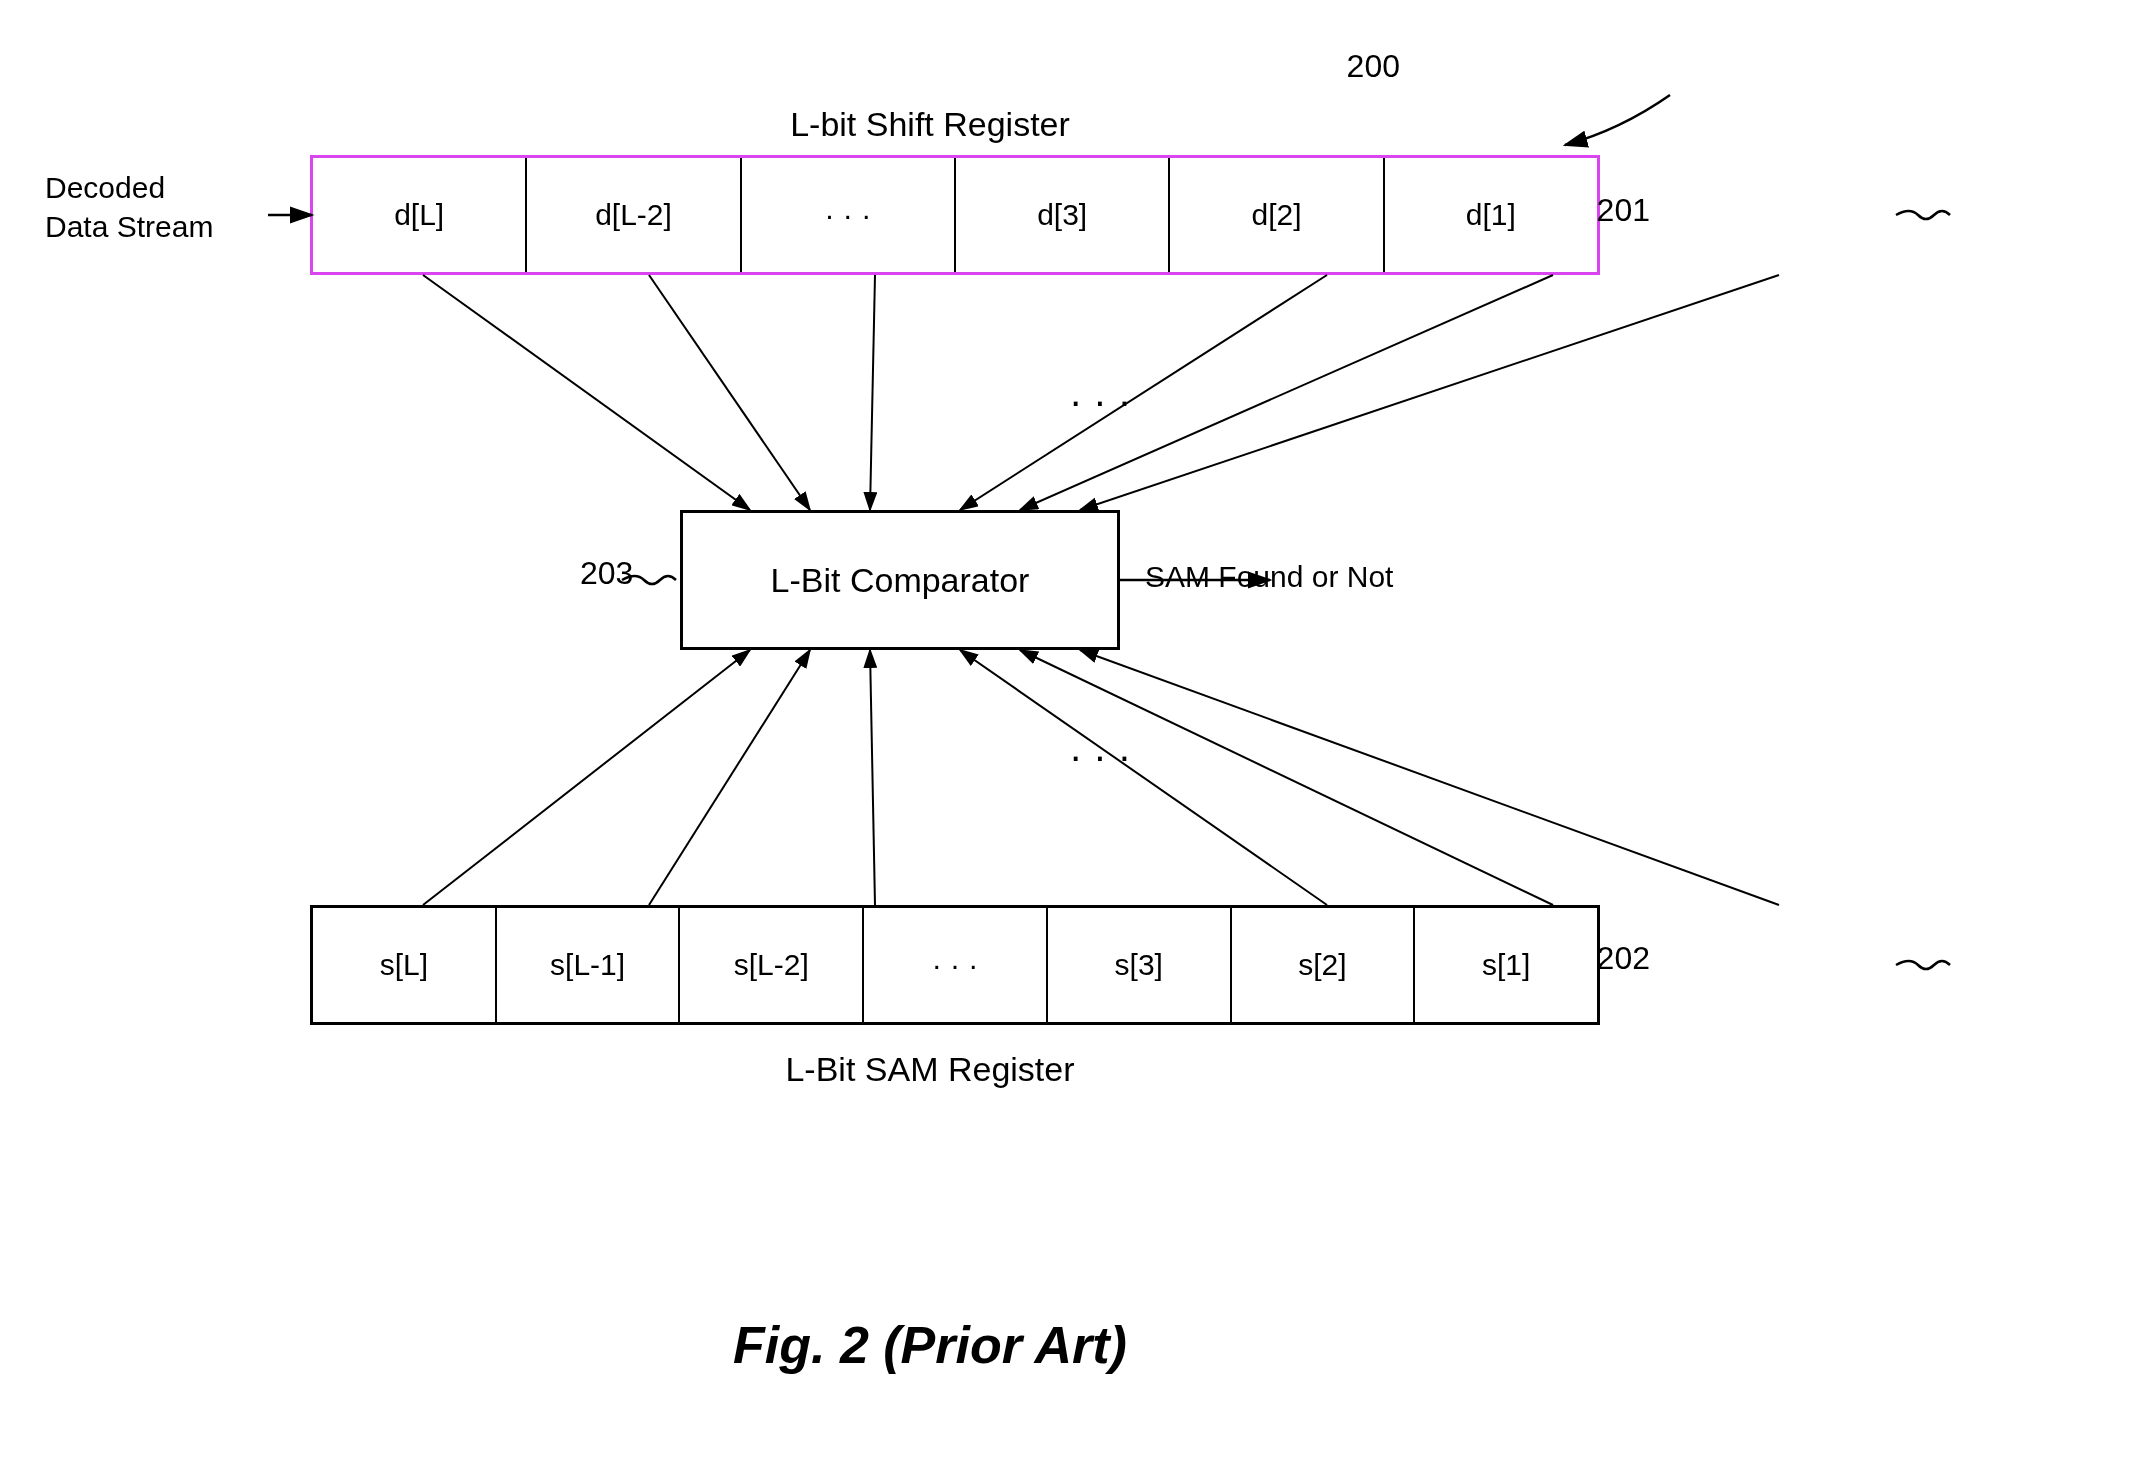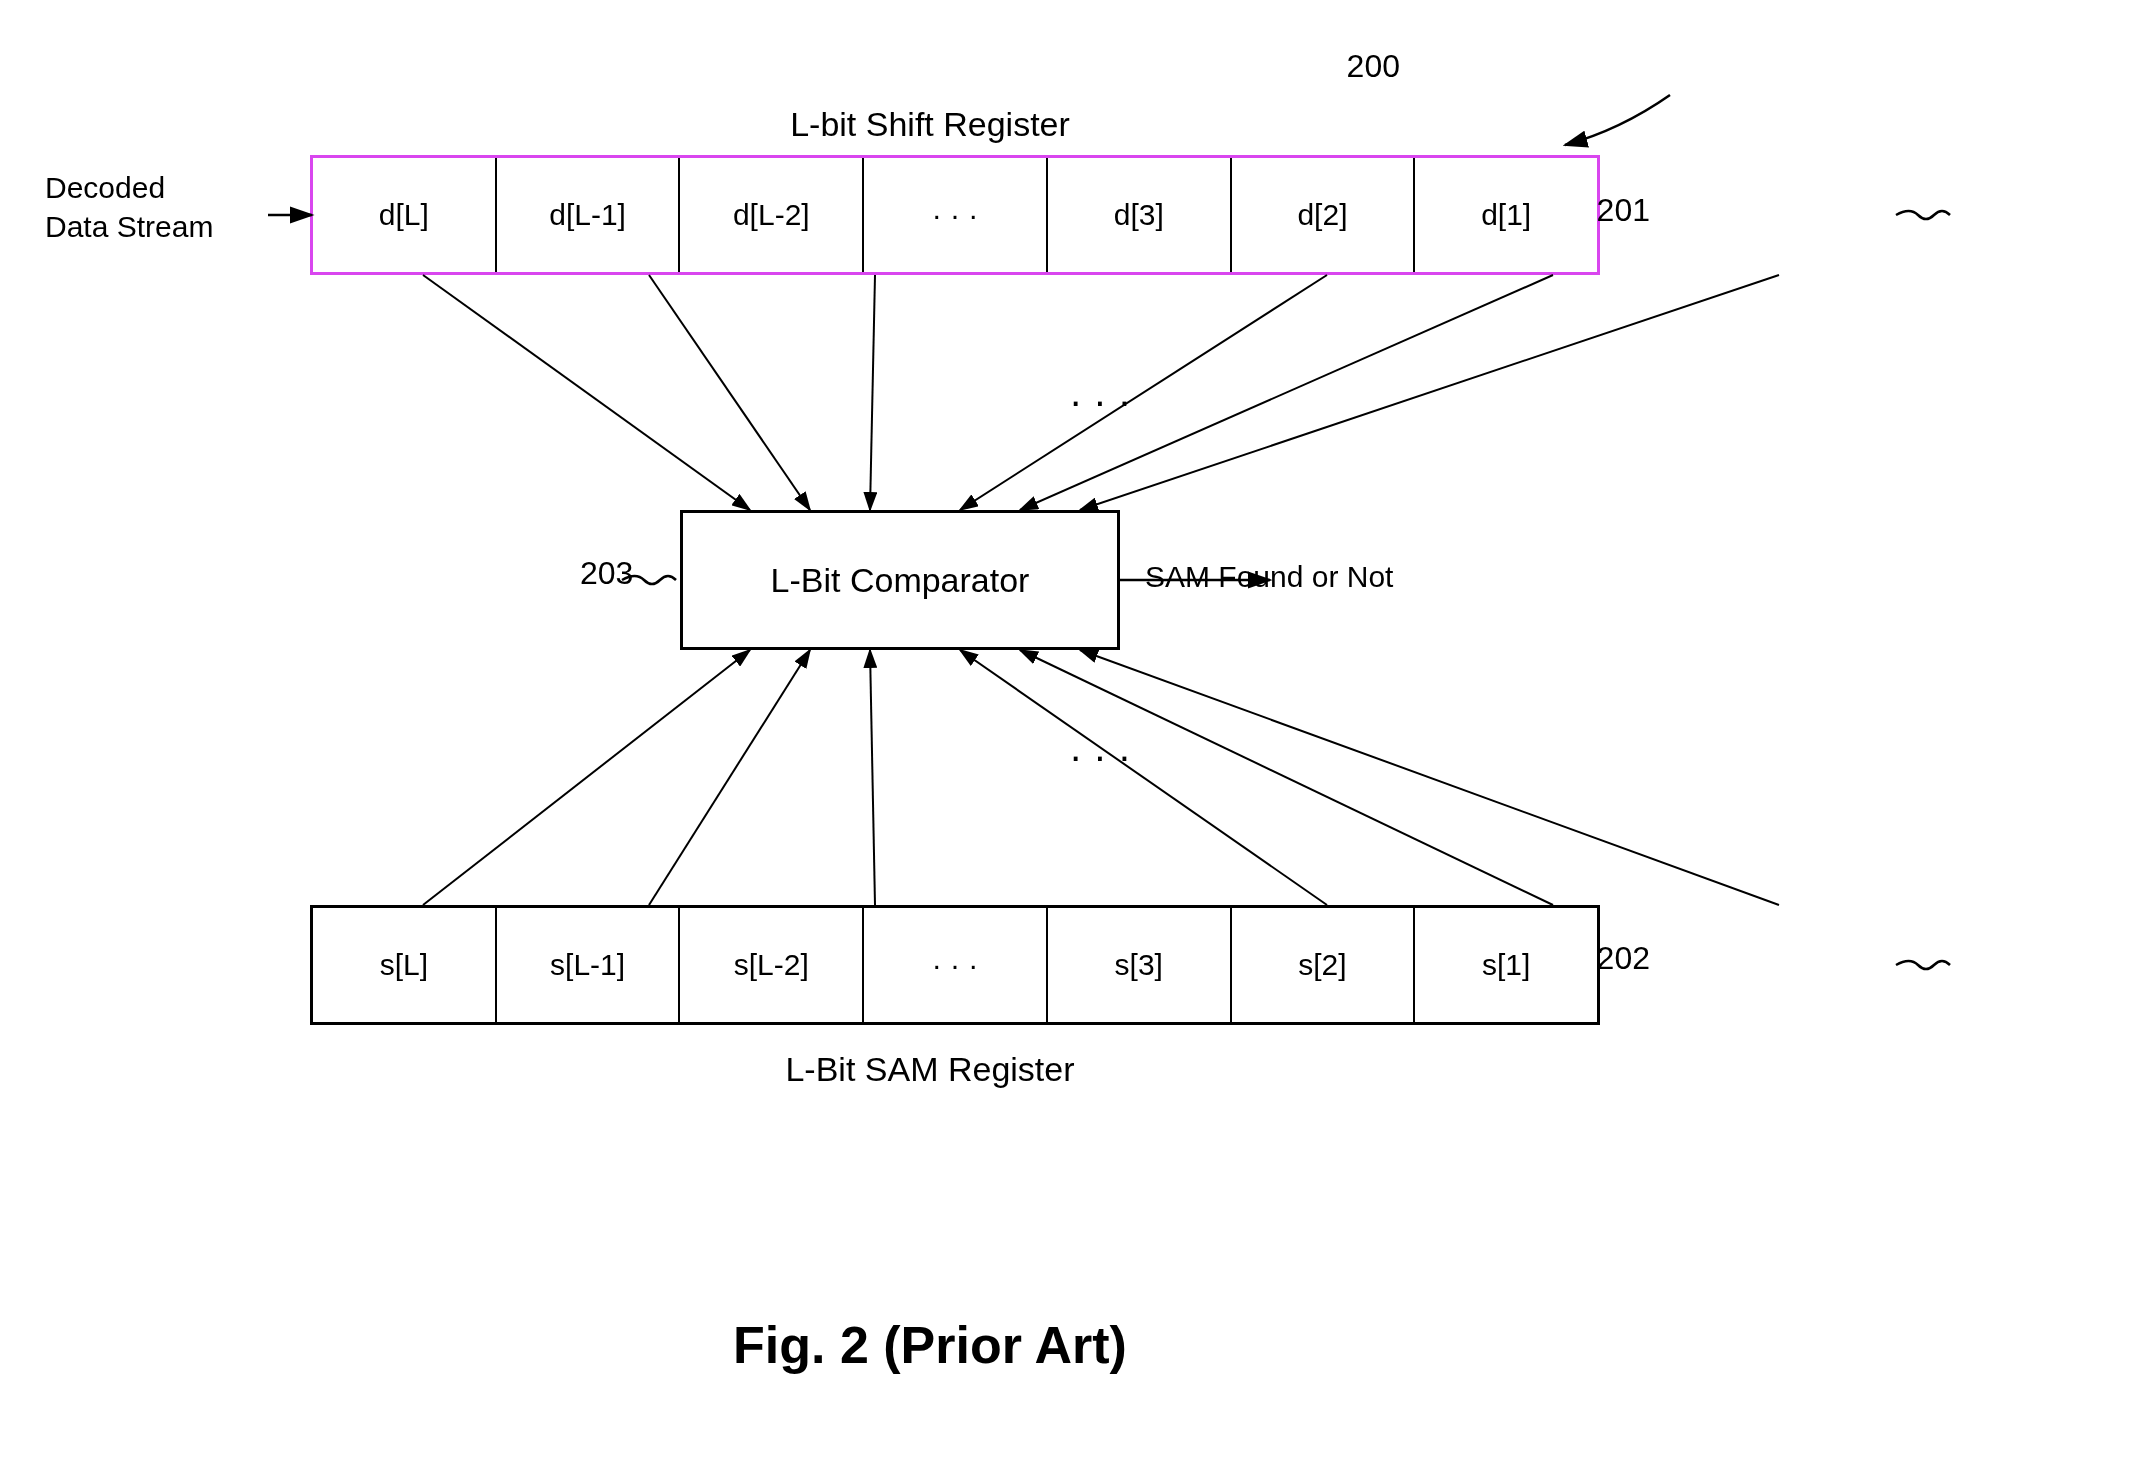--- a/index.html
+++ b/index.html
@@ -141,20 +141,21 @@
     }
     
     .fig-label {
       position: absolute;
       bottom: 105px;
       left: 50%;
       transform: translateX(-50%);
       font-size: 52px;
       font-weight: bold;
       white-space: nowrap;
+      font-style: italic;
     }
     svg.connections {
       position: absolute;
       top: 0; left: 0;
       width: 2156px;
       height: 1480px;
       pointer-events: none;
     }
   </style>
 </head>
@@ -166,21 +167,20 @@
 
   <div class="shift-reg-label">L-bit  Shift Register</div>
 
   <div class="decoded-label">
     <span>Decoded</span><br>
     <span>Data Stream</span>
   </div>
 
   <div class="shift-reg-box">
     <div class="cell">d[L]</div>
-    <div class="cell">d[L-1]</div>
     <div class="cell">d[L-2]</div>
     <div class="cell">· · ·</div>
     <div class="cell">d[3]</div>
     <div class="cell">d[2]</div>
     <div class="cell">d[1]</div>
   </div>
 
   <div class="ref-201">201</div>
 
   <div class="comparator-box">L-Bit Comparator</div>

